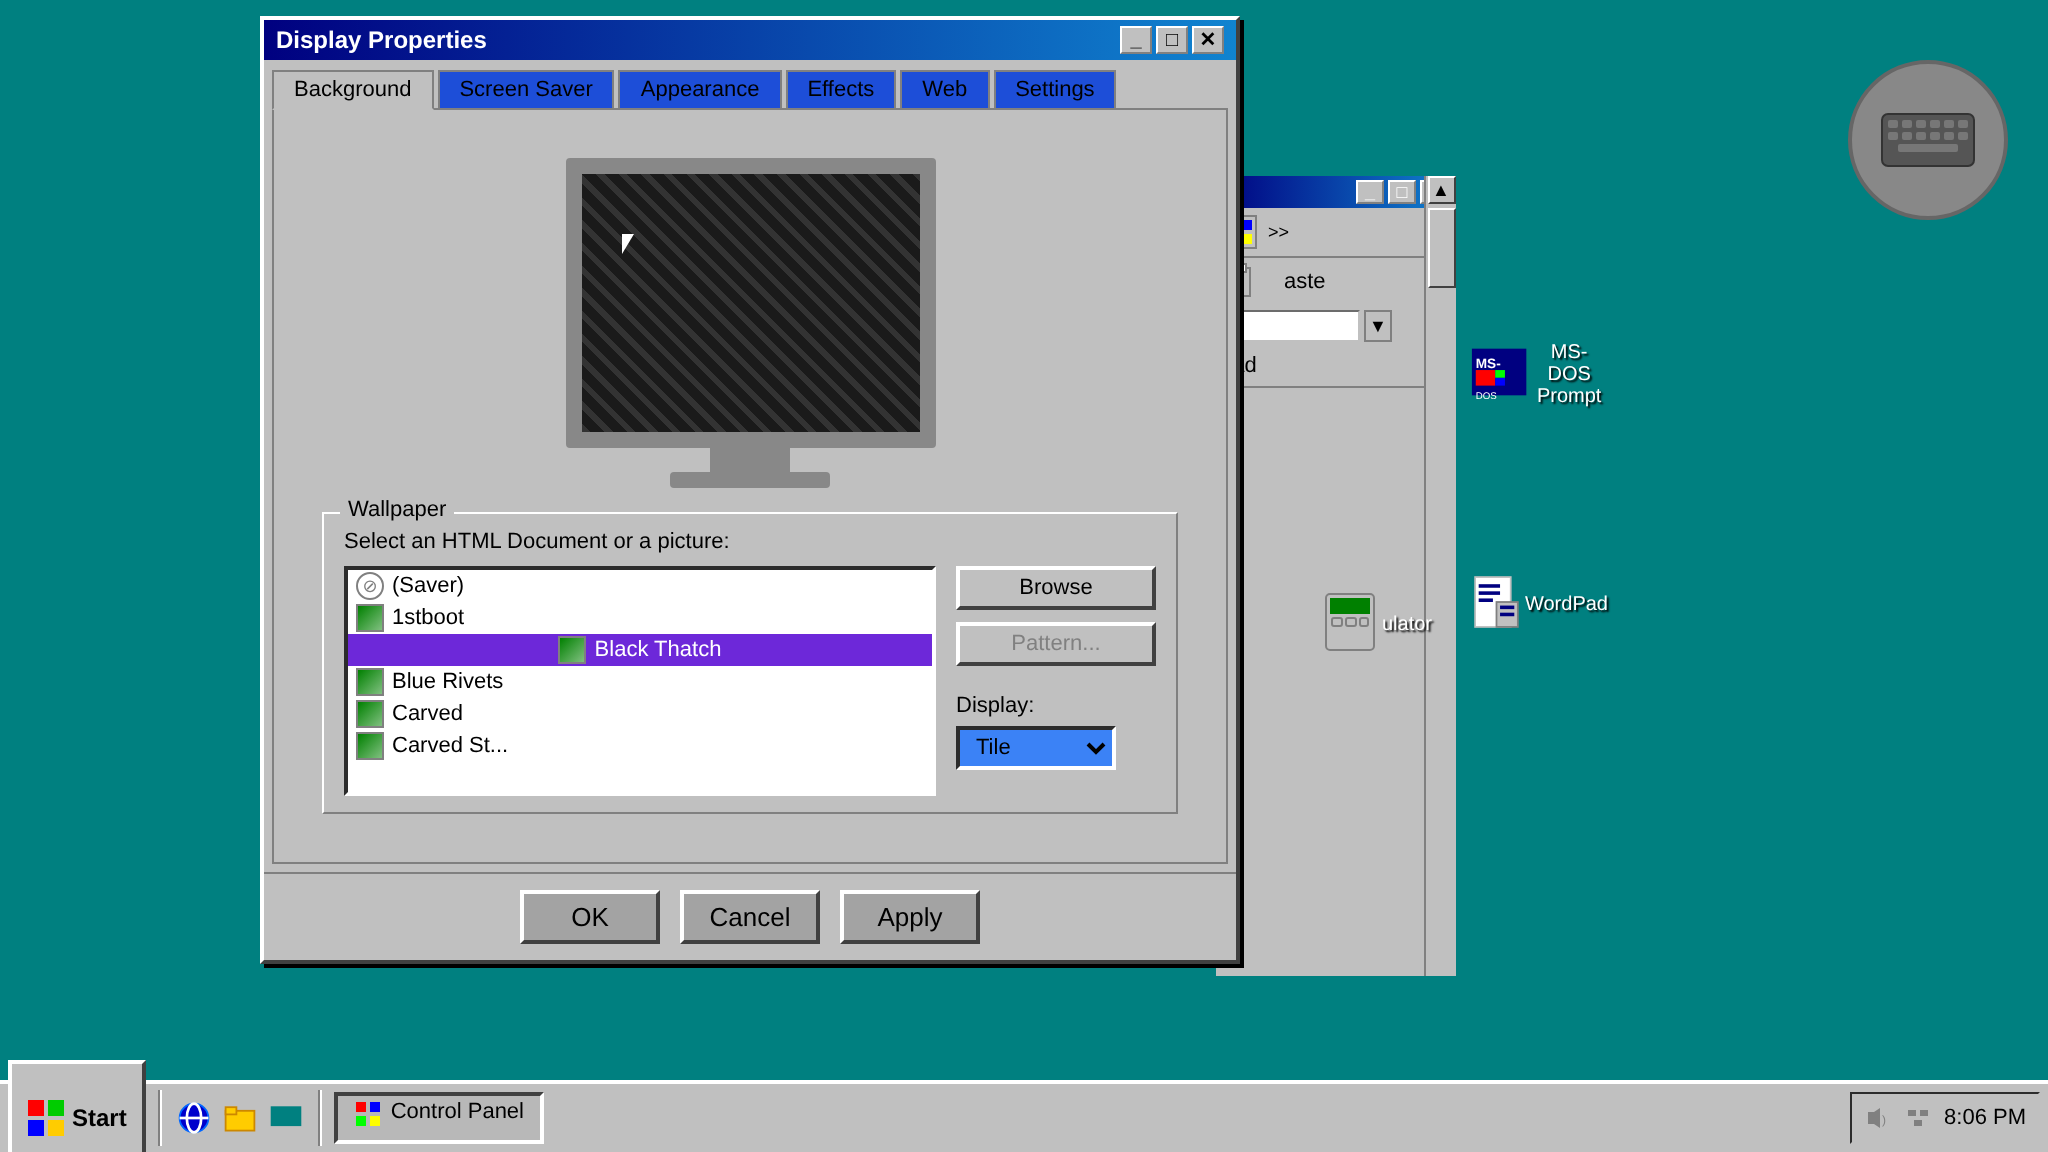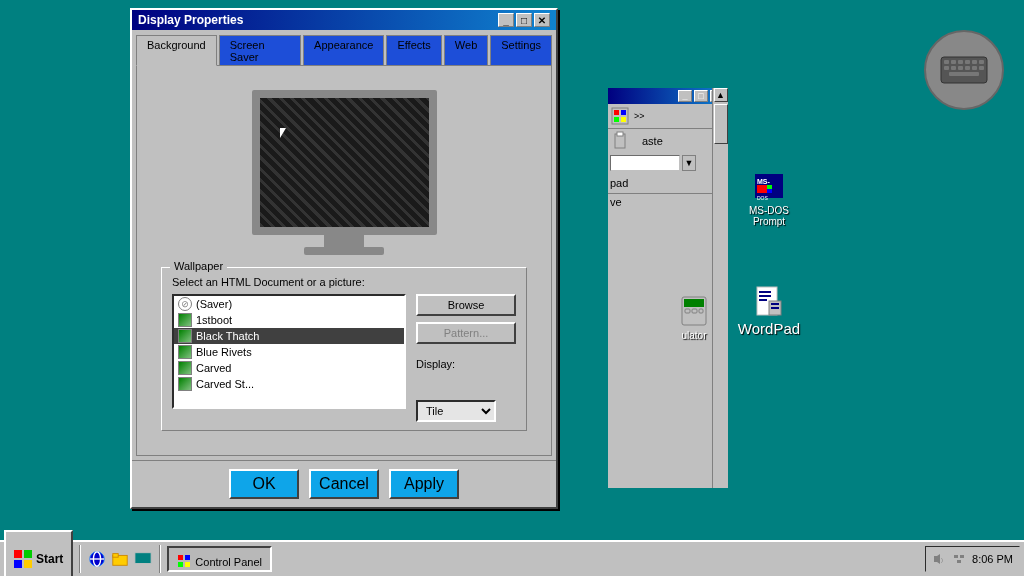--- a/index.html
+++ b/index.html
@@ -17,21 +17,21 @@
     .desktop {
       position: absolute;
       top: 0; left: 0;
       width: 1024px;
       height: 540px;
     }
 
     .desktop-icon {
       position: absolute;
       display: flex;
-      flex-direction: column;
+      flex-direction: row;
       align-items: center;
       width: 70px;
       cursor: pointer;
       color: white;
       text-align: center;
       font-size: 11px;
     }
 
     .desktop-icon .icon-img {
       width: 32px;
@@ -82,21 +82,21 @@
       align-items: center;
       justify-content: center;
       cursor: pointer;
     }
 
     
     .dialog {
       position: absolute;
       top: 8px;
       left: 130px;
-      width: 428px;
+      width: 490px;
       background: #c0c0c0;
       border: 2px solid #fff;
       border-right-color: #404040;
       border-bottom-color: #404040;
       box-shadow: 2px 2px 0 #000;
     }
 
     .dialog-titlebar {
       background: linear-gradient(to right, #000080, #1084d0);
       color: white;
@@ -274,22 +274,23 @@
       padding: 1px 4px;
       font-size: 11px;
       cursor: pointer;
       display: flex;
       align-items: center;
       gap: 4px;
       white-space: nowrap;
     }
 
     .listbox li.selected {
-      background: #404040;
+      background: #6d28d9;
       color: white;
+      justify-content: center;
     }
 
     .right-controls {
       display: flex;
       flex-direction: column;
       gap: 6px;
       width: 100px;
     }
 
     .win-button {
@@ -319,48 +320,47 @@
       font-size: 11px;
     }
 
     .select-box {
       display: flex;
       align-items: center;
     }
 
     .dropdown {
       padding: 2px 4px;
-      background: #e5e5e5;
+      background: #3b82f6;
       border: 2px inset #c0c0c0;
       border-top-color: #808080;
       border-left-color: #808080;
       border-bottom-color: #fff;
       border-right-color: #fff;
       font-size: 11px;
       width: 80px;
-      margin-top: 26px;
     }
 
     
     .dialog-buttons {
       display: flex;
       justify-content: center;
       gap: 10px;
       padding: 8px;
       border-top: 1px solid #808080;
     }
 
     .dialog-btn {
       padding: 4px 8px;
-      background: #0ea5e9;
+      background: #a3a3a3;
       border: 2px solid #fff;
       border-right-color: #404040;
       border-bottom-color: #404040;
       cursor: pointer;
-      font-size: 16px;
+      font-size: 13px;
       min-width: 70px;
     }
 
     
     .taskbar {
       position: absolute;
       bottom: 0;
       left: 0;
       width: 1024px;
       height: 36px;
@@ -395,21 +395,21 @@
     .taskbar-divider {
       width: 2px;
       height: 28px;
       border-left: 1px solid #808080;
       border-right: 1px solid #fff;
       margin: 0 2px;
     }
 
     .taskbar-task {
       display: flex;
-      align-items: flex-end;
+      align-items: flex-start;
       gap: 4px;
       padding: 2px 8px;
       background: #c0c0c0;
       border: 2px solid #fff;
       border-right-color: #404040;
       border-bottom-color: #404040;
       cursor: pointer;
       font-size: 11px;
       height: 26px;
     }
@@ -553,21 +553,21 @@
   <div class="desktop-icon" style="right: 220px; top: 285px; position: absolute;">
     <svg class="icon-img" viewBox="0 0 32 32">
       <rect x="4" y="2" width="20" height="28" fill="#ffffff" stroke="#c0c0c0"></rect>
       <rect x="6" y="6" width="12" height="2" fill="#000080"></rect>
       <rect x="6" y="10" width="12" height="2" fill="#000080"></rect>
       <rect x="6" y="14" width="8" height="2" fill="#000080"></rect>
       <rect x="16" y="16" width="12" height="14" fill="#c0c0c0" stroke="#808080"></rect>
       <rect x="18" y="18" width="8" height="2" fill="#000080"></rect>
       <rect x="18" y="22" width="8" height="2" fill="#000080"></rect>
     </svg>
-    <span style="color:white; font-size:15px; text-shadow: 1px 1px 1px #000;">WordPad</span>
+    <span style="color:white; font-size:10px; text-shadow: 1px 1px 1px #000;">WordPad</span>
   </div>
 
   <div class="desktop-icon" style="right: 295px; top: 295px; position: absolute;">
     <svg class="icon-img" viewBox="0 0 32 32">
       <rect x="4" y="2" width="24" height="28" rx="2" fill="#c0c0c0" stroke="#808080"></rect>
       <rect x="6" y="4" width="20" height="8" fill="#008000"></rect>
       <rect x="7" y="14" width="5" height="4" rx="1" fill="#c0c0c0" stroke="#808080"></rect>
       <rect x="14" y="14" width="5" height="4" rx="1" fill="#c0c0c0" stroke="#808080"></rect>
       <rect x="21" y="14" width="4" height="4" rx="1" fill="#c0c0c0" stroke="#808080"></rect>
     </svg>

